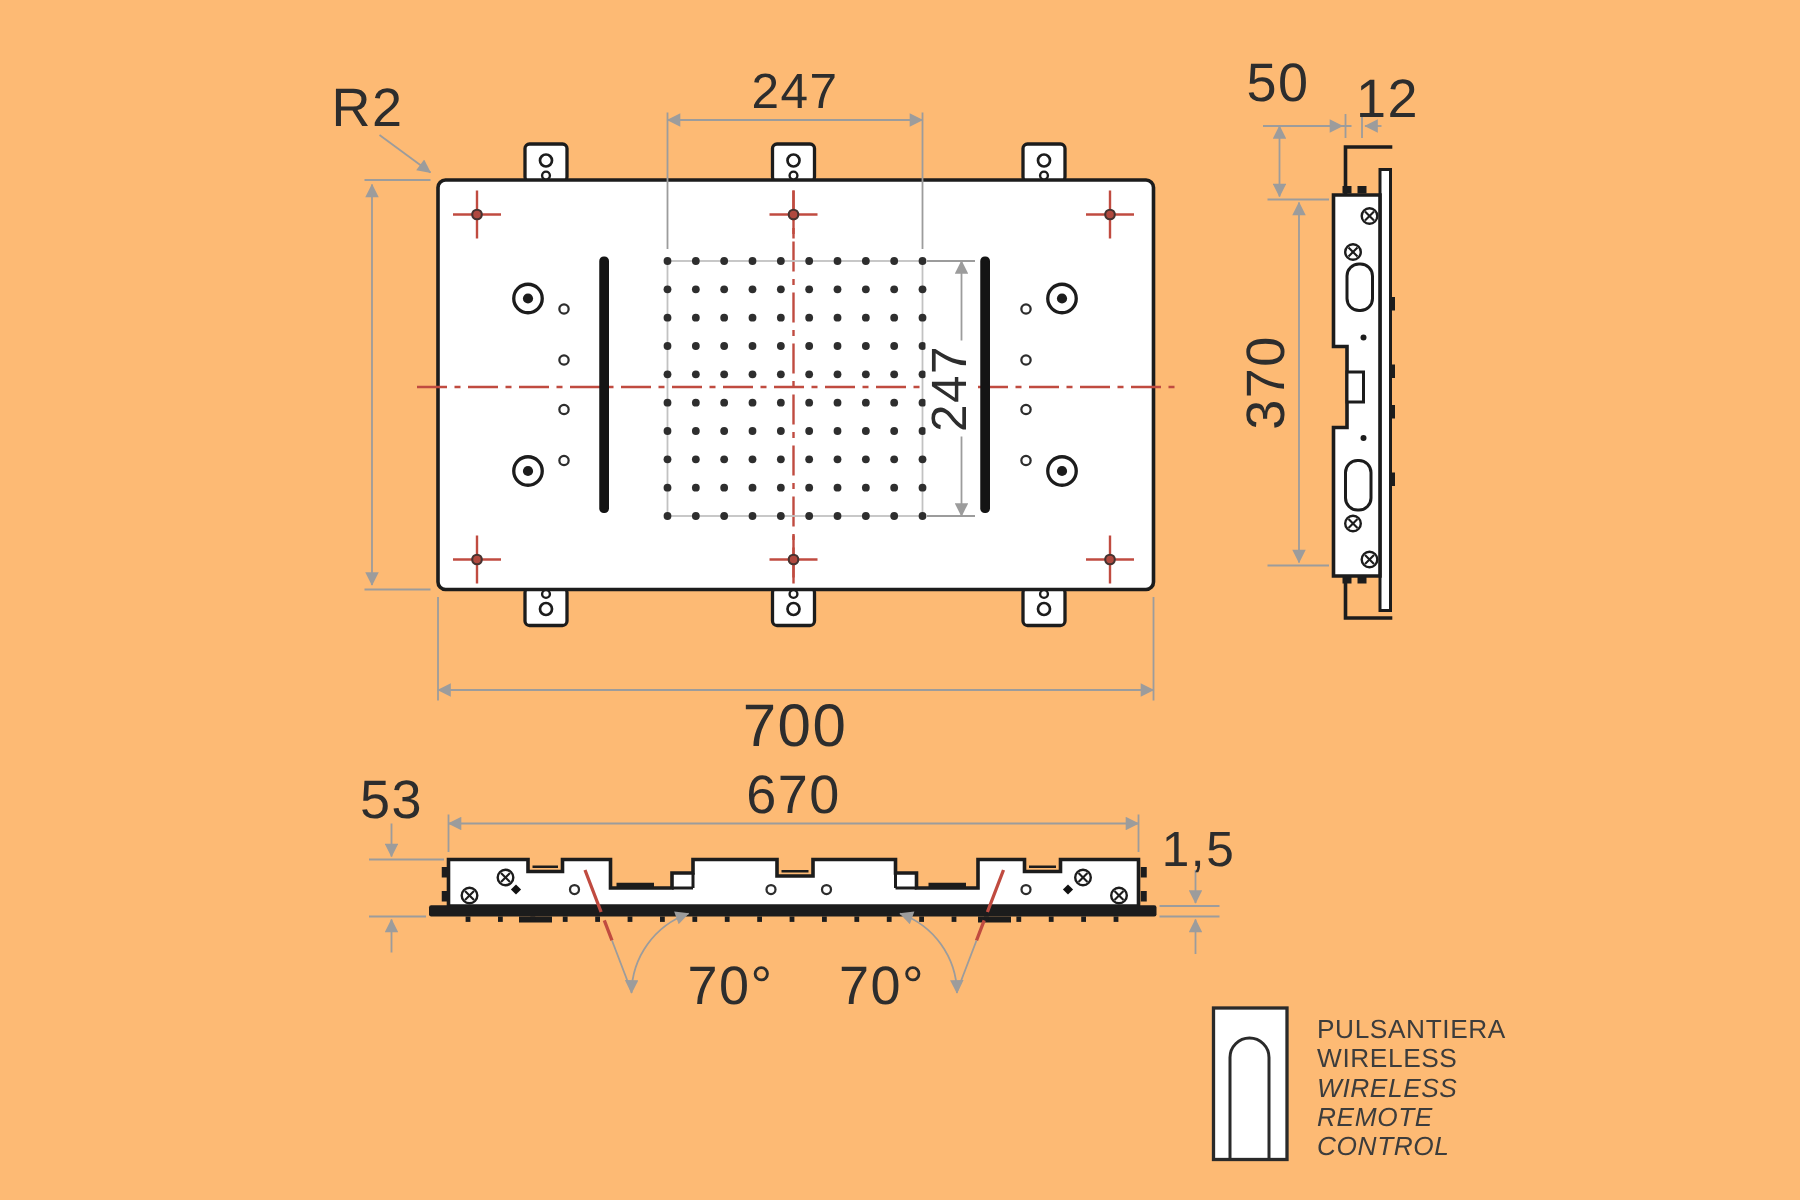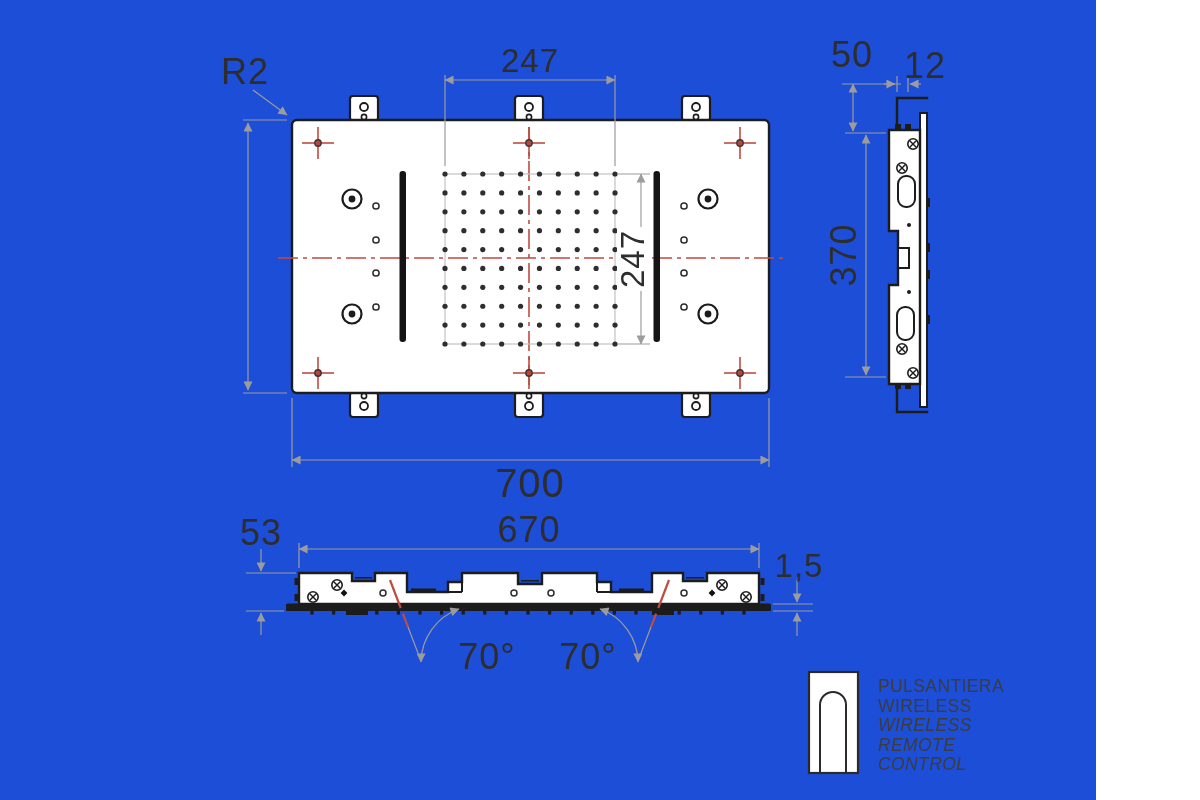--- a/index.html
+++ b/index.html
@@ -1,16 +1,16 @@
 <!DOCTYPE html>
 <html><head>
 <meta charset="utf-8">
 <style>
   html,body{margin:0;padding:0;background:#ffffff;}
-  .page{width:1096px;height:800px;background:#1d4ed8;position:relative;overflow:hidden;}
+  .page{width:1200px;height:800px;background:#fdba74;position:relative;overflow:hidden;}
   svg text{font-family:"Liberation Sans", sans-serif;fill:#2d2d2d;letter-spacing:1px;}
   .t40{font-size:40px;}
   .t36{font-size:36px;}
   .t33{font-size:33px;}
   .mid{text-anchor:middle;}
   .leg{font-size:17.5px;letter-spacing:.4px;fill:#3c3c3c;}
   .leg.it{font-style:italic;}
   .ln{stroke:#1c1c1c;stroke-width:2.4;fill:none;stroke-linecap:square;}
   .ln2{stroke:#1c1c1c;stroke-width:2;fill:none;}
   .lnthin{stroke:#1c1c1c;stroke-width:1.6;fill:none;}

